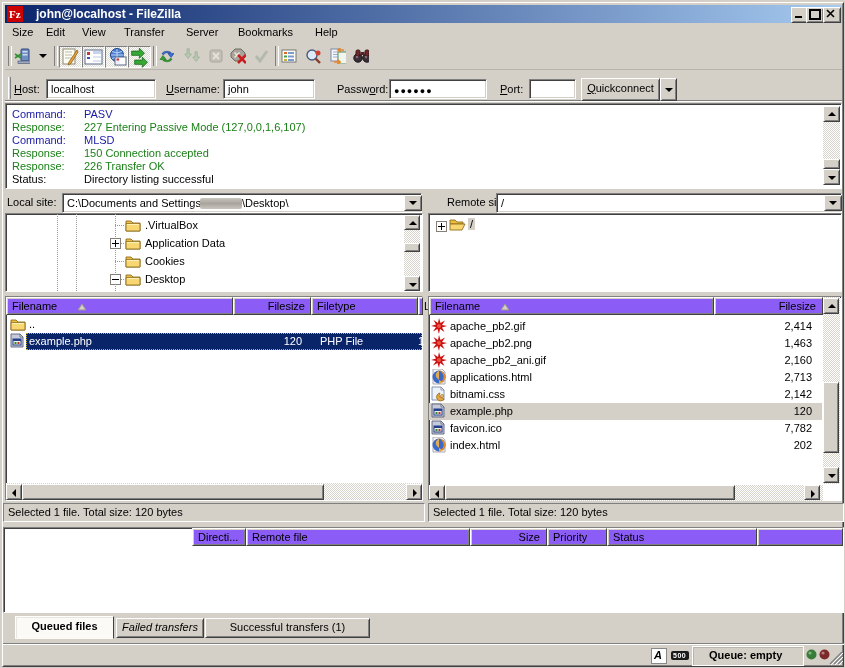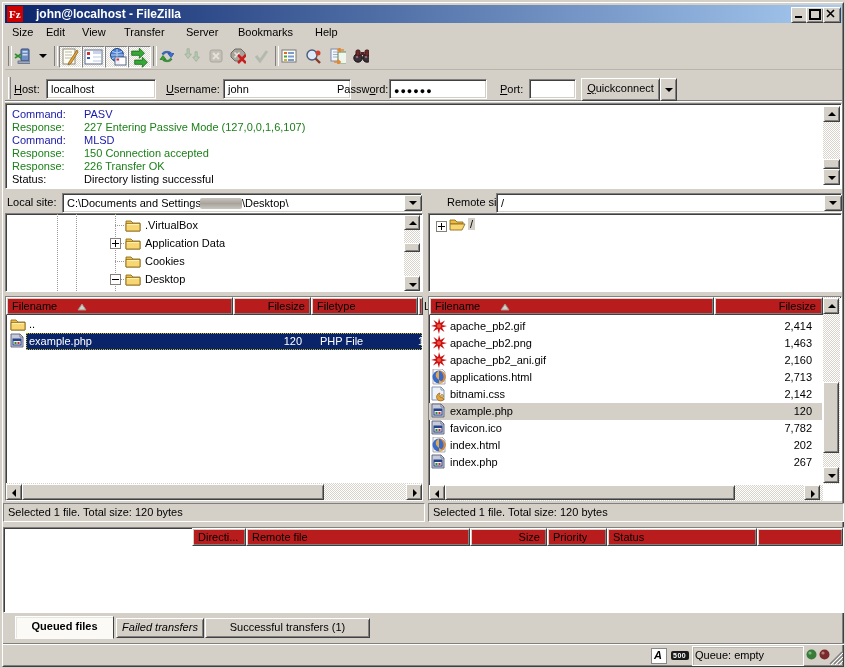--- a/index.html
+++ b/index.html
@@ -37,21 +37,21 @@
 
 .sb-track{position:absolute;background-color:#fff;background-image:linear-gradient(45deg,#d8d4cc 25%,transparent 25%,transparent 75%,#d8d4cc 75%),linear-gradient(45deg,#d8d4cc 25%,transparent 25%,transparent 75%,#d8d4cc 75%);background-size:2px 2px;background-position:0 0,1px 1px;}
 .sb-btn{position:absolute;background:#d4d0c8;border:1px solid;border-color:#fff #404040 #404040 #fff;box-shadow:inset 1px 1px 0 #d4d0c8, inset -1px -1px 0 #808080;box-sizing:border-box;}
 .sb-thumb{position:absolute;background:#d4d0c8;border:1px solid;border-color:#fff #404040 #404040 #fff;box-shadow:inset 1px 1px 0 #d4d0c8, inset -1px -1px 0 #808080;box-sizing:border-box;}
 .arrow{position:absolute;width:0;height:0;}
 
 .combo{position:absolute;height:20px;background:#fff;border:1px solid;border-color:#808080 #fff #fff #808080;box-shadow:inset 1px 1px 0 #404040, inset -1px -1px 0 #d4d0c8;box-sizing:border-box;}
 .combo-btn{position:absolute;top:2px;width:16px;height:14px;background:#d4d0c8;border:1px solid;border-color:#fff #404040 #404040 #fff;box-shadow:inset 1px 1px 0 #d4d0c8, inset -1px -1px 0 #808080;}
 
 .pane{position:absolute;background:#fff;border:1px solid;border-color:#808080 #fff #fff #808080;box-shadow:inset 1px 1px 0 #404040;box-sizing:border-box;}
-.hdrcell{position:absolute;top:0;height:18px;background:#b91c1c;border:1px solid;border-color:#fff #404040 #404040 #fff;box-shadow:inset 1px 1px 0 #d4d0c8, inset -1px -1px 0 #808080;box-sizing:border-box;}
+.hdrcell{position:absolute;top:0;height:18px;background:#8b5cf6;border:1px solid;border-color:#fff #404040 #404040 #fff;box-shadow:inset 1px 1px 0 #d4d0c8, inset -1px -1px 0 #808080;box-sizing:border-box;}
 .hdrcell span{position:absolute;top:2px;left:5px;white-space:nowrap;overflow:hidden;}
 .statusline{position:absolute;height:19px;background:#d4d0c8;border:1px solid;border-color:#808080 #fff #fff #808080;box-sizing:border-box;}
 .statusline span{position:absolute;left:4px;top:2px;}
 .row{position:absolute;height:17px;white-space:nowrap;}
 .row .ic{position:absolute;left:2px;top:0px;}
 .row .nm{position:absolute;left:21px;top:2px;}
 .row .fs{left:280px;top:2px;width:103px;text-align:right;}
 
 .vdot{position:absolute;width:1px;background-image:repeating-linear-gradient(to bottom,#999 0 1px,transparent 1px 2px);}
 .hdot{position:absolute;height:1px;background-image:repeating-linear-gradient(to right,#999 0 1px,transparent 1px 2px);}
@@ -234,21 +234,21 @@
         <circle cx="13" cy="9" r="1.3" fill="#8a6a72"></circle>
       </svg>
 </div>
 
 <div id="quickbar" class="abs">
   <span class="qlabel" style="left:9px;"><u>H</u>ost:</span>
   <div class="qinput" style="left:41px;width:110px;">
         <span>localhost</span>
       </div>
   <span class="qlabel" style="left:161px;"><u>U</u>sername:</span>
-  <div class="qinput" style="left:218px;width:128px;padding-left:16px;">
+  <div class="qinput" style="left:218px;width:92px;padding-left:16px;">
         <span>john</span>
       </div>
   <span class="qlabel" style="left:332px;">Passw<u>o</u>rd:</span>
   <div class="qinput" style="left:384px;width:98px;">
         <span style="top:6px;font-size:9px;letter-spacing:1px;">●●●●●●</span>
       </div>
   <span class="qlabel" style="left:495px;"><u>P</u>ort:</span>
   <div class="qinput" style="left:524px;width:47px;"></div>
   <div class="abs" style="left:576px;top:8px;width:79px;height:23px;background:#d4d0c8;border:1px solid;border-color:#fff #404040 #404040 #fff;box-shadow:inset 1px 1px 0 #d4d0c8, inset -1px -1px 0 #808080;box-sizing:border-box;text-align:center;"><span style="position:relative;top:3px;"><u>Q</u>uickconnect</span></div>
   <div class="abs" style="left:655px;top:8px;width:17px;height:23px;background:#d4d0c8;border:1px solid;border-color:#fff #404040 #404040 #fff;box-shadow:inset 1px 1px 0 #d4d0c8, inset -1px -1px 0 #808080;box-sizing:border-box;">
@@ -450,27 +450,20 @@
         <span class="nm">favicon.ico</span>
         <span class="abs fs">7,782</span>
       </div>
   <div class="row" style="left:0;top:140px;width:393px;">
         <svg class="ic" style="left:2px;" width="16" height="16">
           <use href="#firefox"></use>
         </svg>
         <span class="nm">index.html</span>
         <span class="abs fs">202</span>
       </div>
-  <div class="row" style="left:0;top:157px;width:393px;">
-        <svg class="ic" style="left:2px;" width="15" height="16">
-          <use href="#phpfile"></use>
-        </svg>
-        <span class="nm">index.php</span>
-        <span class="abs fs">267</span>
-      </div>
   <div class="sb-track" style="left:394px;top:0px;width:17px;height:187px;"></div>
   <div class="sb-btn" style="left:394px;top:1px;width:16px;height:16px;">
         <div class="arrow" style="left:4px;top:5px;border-left:4px solid transparent;border-right:4px solid transparent;border-bottom:4px solid #000;"></div>
       </div>
   <div class="sb-thumb" style="left:394px;top:85px;width:16px;height:71px;"></div>
   <div class="sb-btn" style="left:394px;top:170px;width:16px;height:16px;">
         <div class="arrow" style="left:4px;top:6px;border-left:4px solid transparent;border-right:4px solid transparent;border-top:4px solid #000;"></div>
       </div>
   <div class="sb-track" style="left:0px;top:188px;width:394px;height:16px;"></div>
   <div class="sb-btn" style="left:0px;top:188px;width:16px;height:15px;">
@@ -512,21 +505,21 @@
 <div class="tab" style="left:204px;top:617px;width:165px;height:20px;"><span style="position:relative;top:2px;">Successful transfers (1)</span></div>
 
 <div class="abs" id="statusbar" style="left:2px;top:642px;width:841px;height:22px;border-top:1px solid #808080;box-shadow:0 1px 0 #fff inset;">
   <div class="abs" style="left:648px;top:4px;width:14px;height:14px;background:#fff;border:1px solid #888;">
         <span style="position:absolute;left:2px;top:0px;font-size:11px;font-weight:bold;font-style:italic;">A</span>
       </div>
   <div class="abs" style="left:668px;top:7px;width:18px;height:9px;background:#1a1a1a;border-radius:2px;">
         <span style="position:absolute;left:2px;top:0.5px;font-size:7px;color:#fff;font-weight:bold;letter-spacing:0.5px;">500</span>
       </div>
   <div class="abs" style="left:689px;top:2px;width:110px;height:18px;border:1px solid;border-color:#fff #fff #fff #fff;box-shadow:inset 1px 1px 0 #b8b4ac;">
-        <span style="position:absolute;left:2px;top:2px;">Queue: empty</span>
+        <span style="position:absolute;left:16px;top:2px;font-weight:bold;">Queue: empty</span>
       </div>
   <svg class="abs" style="left:803px;top:5px;" width="11" height="11">
         <circle cx="5.5" cy="5.5" r="5" fill="#3a7a3a"></circle>
         <circle cx="4" cy="4" r="1.6" fill="#7aba7a"></circle>
       </svg>
   <svg class="abs" style="left:816px;top:5px;" width="11" height="11">
         <circle cx="5.5" cy="5.5" r="5" fill="#7a2a2a"></circle>
         <circle cx="4" cy="4" r="1.6" fill="#b87a7a"></circle>
       </svg>
   <svg class="abs" style="left:826px;top:7px;" width="14" height="14">

